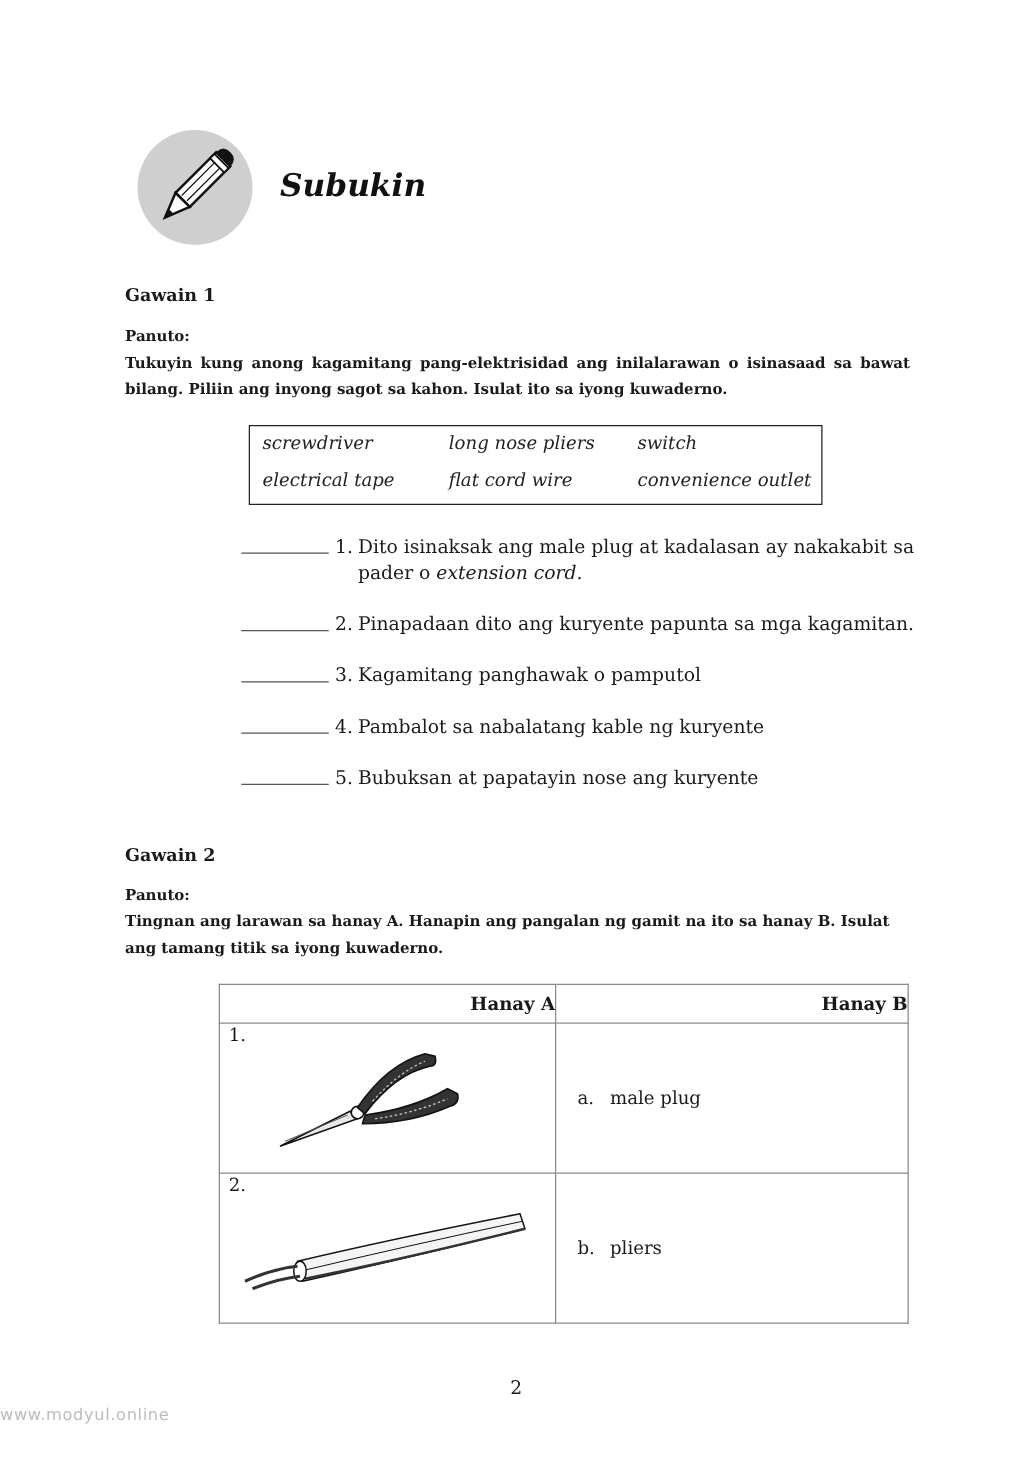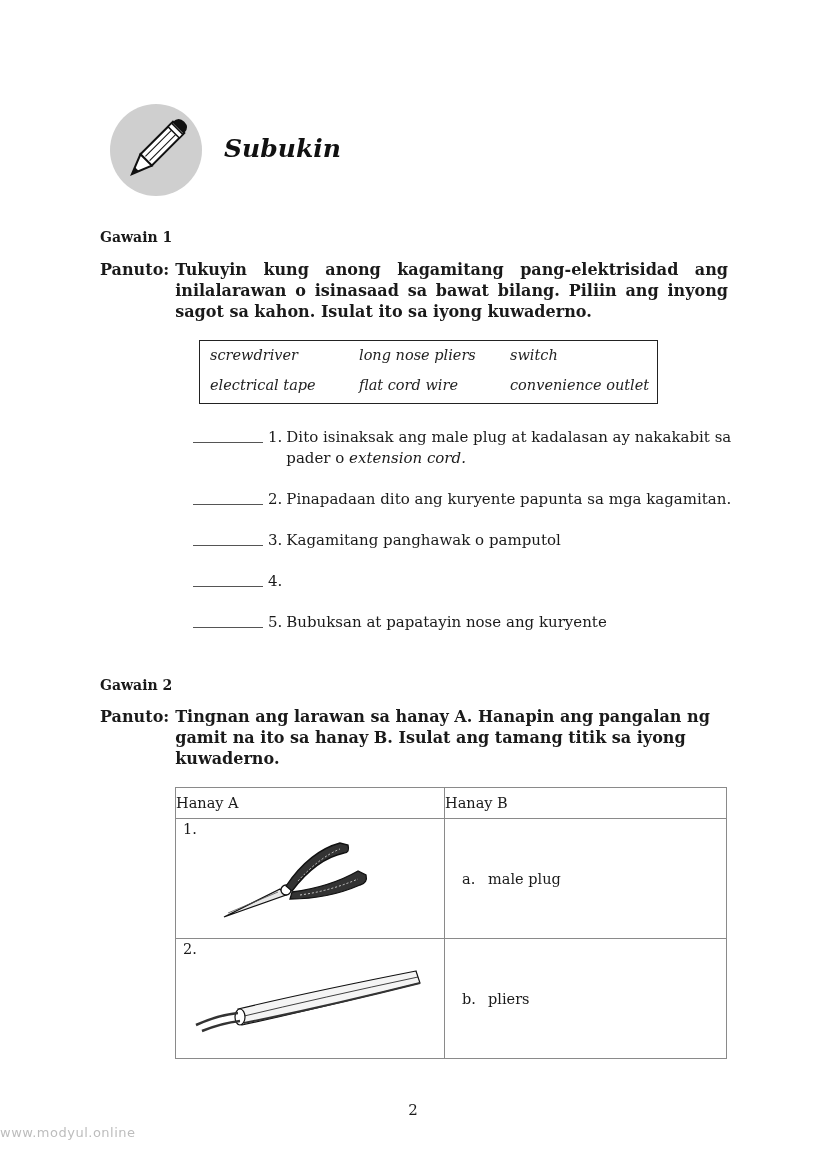--- a/index.html
+++ b/index.html
@@ -17,22 +17,23 @@
   }
   .icon-circle svg { position: absolute; left: 0; top: 0; }
   .section-title {
     left: 224px; top: 134px; font-size: 25px; font-weight: bold; font-style: italic;
     color: #111;
     text-align: right;
   }
 
   .gawain-title { left: 100px; font-size: 14px; font-weight: bold; }
   .panuto {
-    left: 100px; width: 628px; font-size: 16px; line-height: 21px;
+    left: 100px; width: 628px; font-size: 12px; line-height: 21px;
     display: flex;
+    flex-direction: column;
   }
   .panuto .lbl { font-weight: bold; white-space: nowrap; margin-right: 6px; }
   .panuto .txt { text-align: justify; font-weight: bold; }
 
   
   .word-box {
     left: 199px; top: 340px; width: 459px; height: 64px;
     border: 1.3px solid #222; box-sizing: border-box;
   }
   .word {
@@ -49,21 +50,21 @@
   .item .body { flex: 1; }
 
   
   .match-table {
     left: 175px; top: 787px; width: 552px; border-collapse: collapse;
     font-size: 14.5px;
   }
   .match-table td, .match-table th {
     border: 1px solid #8a8a8a; padding: 0; vertical-align: top;
   }
-  .match-table th { font-weight: normal; height: 30px; vertical-align: middle; text-align: left; margin-top: 24px; }
+  .match-table th { font-weight: bold; height: 30px; vertical-align: middle; text-align: right; margin-top: 24px; }
   .match-table .colA { width: 268px; }
   .match-table .cellA { height: 119px; position: relative; }
   .match-table .cellA .n { position: absolute; left: 7px; top: 2px; }
   .match-table .cellA svg { position: absolute; }
   .match-table .cellB { vertical-align: middle; position: relative; }
   .choice { padding-left: 17px; display: flex; }
   .choice .letter { width: 26px; }
 
   .page-num { left: 0; width: 826px; text-align: center; top: 1101px; font-size: 15px; }
   .watermark {
@@ -115,20 +116,21 @@
   <span class="body">Pinapadaan dito ang kuryente papunta sa mga kagamitan.</span>
 </div>
 <div class="abs item" style="top:530px">
   <span class="blank"></span>
   <span class="num">3.</span>
   <span class="body">Kagamitang panghawak o pamputol</span>
 </div>
 <div class="abs item" style="top:571px">
   <span class="blank"></span>
   <span class="num">4.</span>
+  <span class="body">Pambalot sa nabalatang kable ng kuryente</span>
 </div>
 <div class="abs item" style="top:612px">
   <span class="blank"></span>
   <span class="num">5.</span>
   <span class="body">Bubuksan at papatayin nose ang kuryente</span>
 </div>
 
 <div class="abs gawain-title" style="top:677px">Gawain 2</div>
 <div class="abs panuto" style="top:706px">
   <span class="lbl">Panuto:</span>

